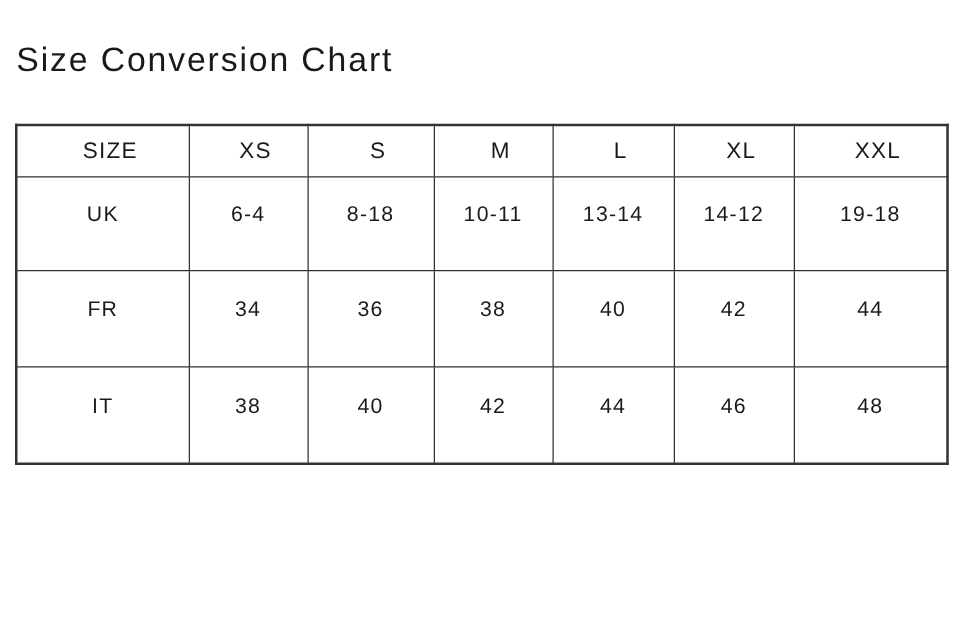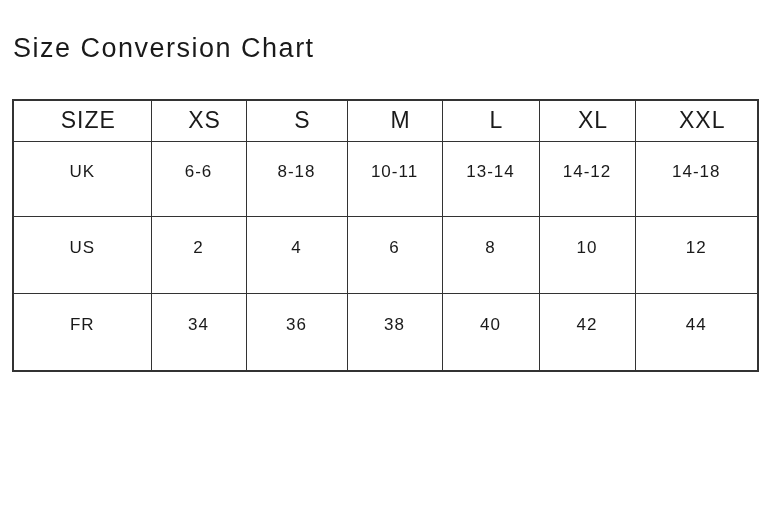--- a/index.html
+++ b/index.html
@@ -46,21 +46,21 @@
     font-weight: 500;
     letter-spacing: 1px;
     color: #1a1a1a;
     overflow: hidden;
     white-space: nowrap;
   }
   table.size-table thead tr {
     height: 41px;
   }
   table.size-table thead th {
-    font-size: 23px;
+    font-size: 18px;
     padding-left: 12px;
   }
   table.size-table tbody td {
     font-size: 17px;
     padding-bottom: 14px; 
   }
   table.size-table tbody tr:nth-child(1) { height: 75px; }
   table.size-table tbody tr:nth-child(2) { height: 77px; }
   table.size-table tbody tr:nth-child(3) { height: 78px; }
   table.size-table tbody tr:nth-child(4) { height: 79px; }
@@ -89,41 +89,41 @@
         <th>S</th>
         <th>M</th>
         <th>L</th>
         <th>XL</th>
         <th>XXL</th>
       </tr>
     </thead>
     <tbody>
       <tr>
         <td>UK</td>
-        <td>6-6</td>
+        <td>6-4</td>
         <td>8-18</td>
         <td>10-11</td>
         <td>13-14</td>
         <td>14-12</td>
-        <td>14-18</td>
-      </tr>
-      <tr>
-        <td>US</td>
-        <td>2</td>
-        <td>4</td>
-        <td>6</td>
-        <td>8</td>
-        <td>10</td>
-        <td>12</td>
+        <td>19-18</td>
       </tr>
       <tr>
         <td>FR</td>
         <td>34</td>
         <td>36</td>
         <td>38</td>
         <td>40</td>
         <td>42</td>
         <td>44</td>
       </tr>
+      <tr>
+        <td>IT</td>
+        <td>38</td>
+        <td>40</td>
+        <td>42</td>
+        <td>44</td>
+        <td>46</td>
+        <td>48</td>
+      </tr>
     </tbody>
   </table>
 
 </div>
 
 </body></html>

